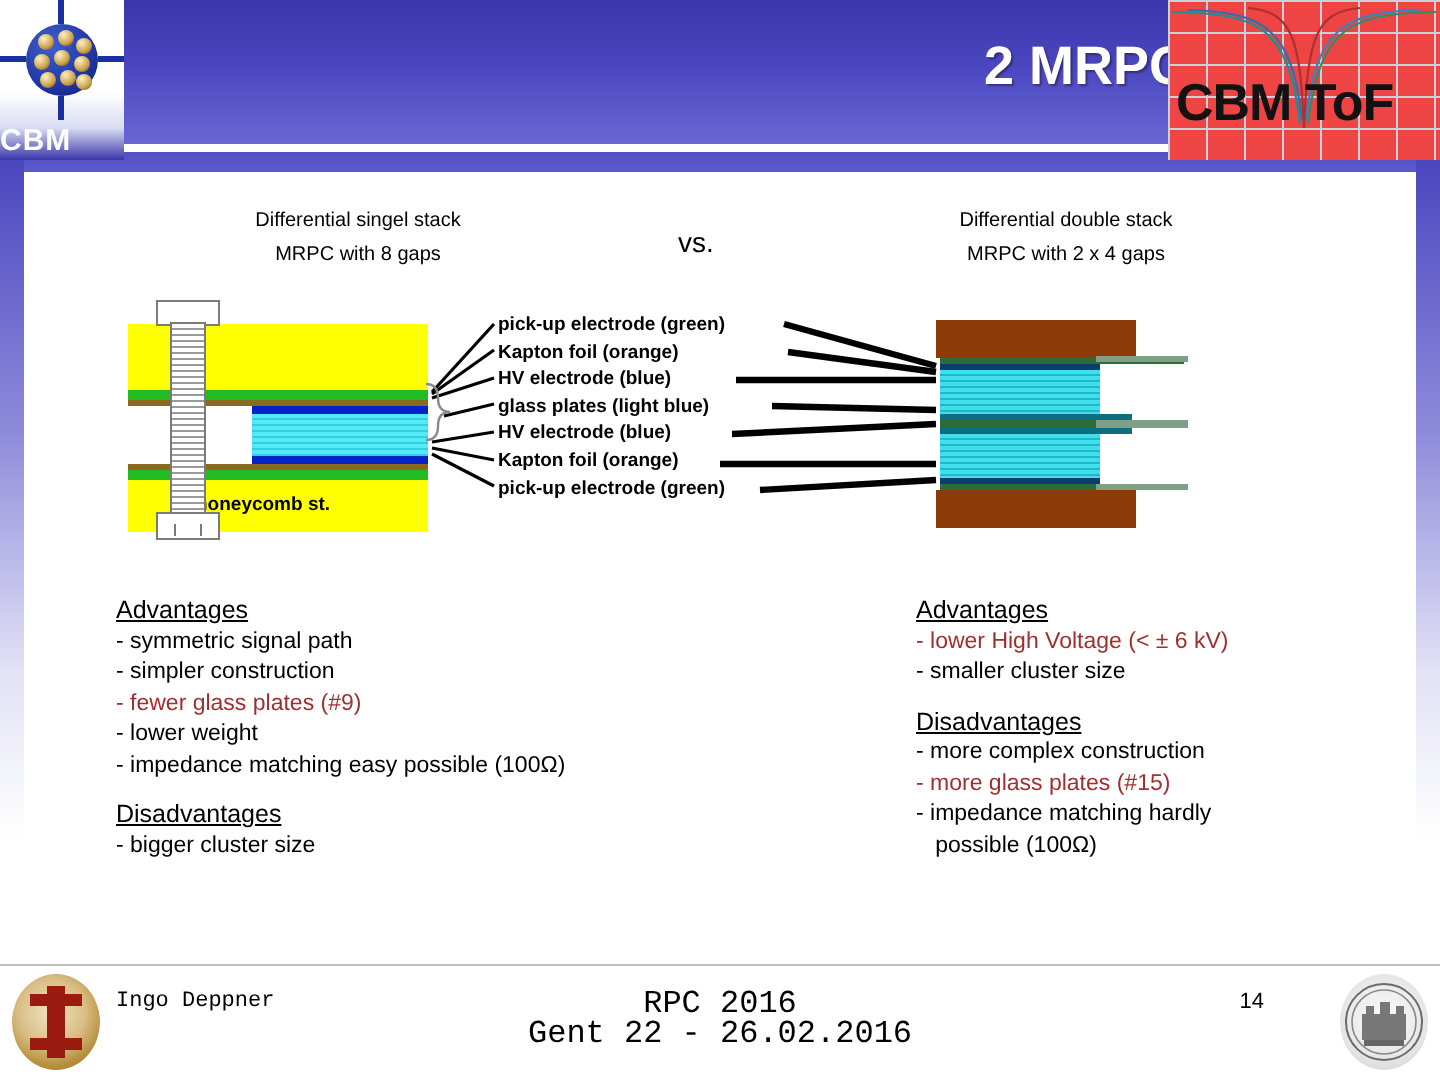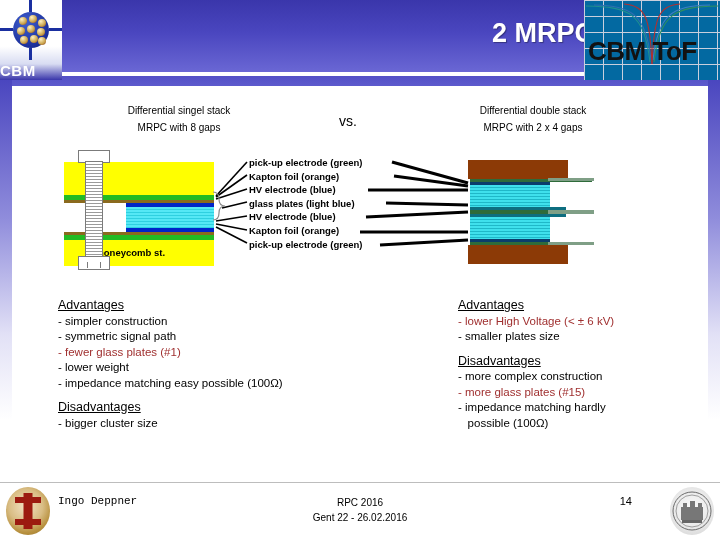--- a/index.html
+++ b/index.html
@@ -37,21 +37,21 @@
   .nucleon{position:absolute;width:8px;height:8px;border-radius:50%;
     background:radial-gradient(circle at 35% 30%,#fff0c0,#c8a24a 60%,#7a2b1c 100%);}
   .cbm-arrow{position:absolute;background:#1a2fa0;}
   .cbm-word{
     position:absolute;left:0;bottom:1px;width:62px;text-align:left;
     font-size:15px;font-weight:bold;color:#ffffff;letter-spacing:0.5px;
   }
 
   
   .tof-logo{
-    position:absolute;right:0;top:0;width:136px;height:80px;background:#0369a1;
+    position:absolute;right:0;top:0;width:136px;height:80px;background:#ef4444;
     overflow:hidden;
   }
   .tof-grid{position:absolute;inset:0;
     background-image:
       repeating-linear-gradient(to right,#c9cfdd 0 1px,transparent 1px 19px),
       repeating-linear-gradient(to bottom,#c9cfdd 0 1px,transparent 1px 16px);
   }
   .tof-word{
     position:absolute;left:0;top:36px;width:136px;text-align:left;padding-left:4px;
     font-size:26px;font-weight:bold;color:#121212;letter-spacing:-0.5px;
@@ -105,21 +105,21 @@
   .colR{left:458px;top:298px;width:240px;}
   .head{font-size:12.5px;text-decoration:underline;color:#000;}
   .gap{height:9px;}
   .red{color:#a03030;}
 
   
   .foot-line{position:absolute;left:0;top:482px;width:720px;height:1px;background:#bdbdbd;}
   .foot-name{position:absolute;left:58px;top:495px;font-size:11px;color:#000;
     font-family:Liberation Mono, monospace;}
   .foot-center{position:absolute;left:230px;top:495px;width:260px;text-align:center;
-    font-size:10px;color:#000;line-height:15px;font-family:Liberation Sans, sans-serif;}
+    font-size:16px;color:#000;line-height:15px;font-family:Liberation Mono, monospace;}
   .foot-page{position:absolute;left:602px;top:495px;width:30px;text-align:right;
     font-size:11px;color:#000;font-family:Liberation Sans, sans-serif;}
   .seal-l{position:absolute;left:6px;top:487px;width:44px;height:48px;border-radius:50%;
     background:radial-gradient(circle at 45% 40%,#f2e3c4 0%,#d9bd84 45%,#b8913f 70%,#8a6a22 100%);
     overflow:hidden;border:1px solid #cbb versand;}
   .seal-l-inner{position:absolute;left:50%;top:6px;transform:translateX(-50%);
     width:9px;height:36px;background:#9c1b10;}
   .seal-l-bar{position:absolute;left:9px;top:10px;width:26px;height:6px;background:#9c1b10;}
   .seal-l-bar2{position:absolute;left:9px;bottom:10px;width:26px;height:6px;background:#9c1b10;}
   .seal-r{position:absolute;right:6px;top:487px;width:44px;height:48px;border-radius:50%;
@@ -247,34 +247,34 @@
     <path d="M394 176 L 468 186" stroke="#000" stroke-width="3.2" fill="none"></path>
     <path d="M368 190 L 468 190" stroke="#000" stroke-width="3.2" fill="none"></path>
     <path d="M386 203 L 468 205" stroke="#000" stroke-width="3.2" fill="none"></path>
     <path d="M366 217 L 468 212" stroke="#000" stroke-width="3.2" fill="none"></path>
     <path d="M360 232 L 468 232" stroke="#000" stroke-width="3.2" fill="none"></path>
     <path d="M380 245 L 468 240" stroke="#000" stroke-width="3.2" fill="none"></path>
   </svg>
 
   <div class="col colL">
     <div class="head">Advantages</div>
+    <div>- symmetric signal path</div>
     <div>- simpler construction</div>
-    <div>- symmetric signal path</div>
-    <div class="red">- fewer glass plates (#1)</div>
+    <div class="red">- fewer glass plates (#9)</div>
     <div>- lower weight</div>
     <div>- impedance matching easy possible (100Ω)</div>
     <div class="gap"></div>
     <div class="head">Disadvantages</div>
     <div>- bigger cluster size</div>
   </div>
 
   <div class="col colR">
     <div class="head">Advantages</div>
     <div class="red">- lower High Voltage (&lt; ± 6 kV)</div>
-    <div>- smaller plates size</div>
+    <div>- smaller cluster size</div>
     <div class="gap"></div>
     <div class="head">Disadvantages</div>
     <div>- more complex construction</div>
     <div class="red">- more glass plates (#15)</div>
     <div>- impedance matching hardly</div>
     <div style="white-space:pre">   possible (100Ω)</div>
   </div>
 
   <div class="foot-line"></div>
 

